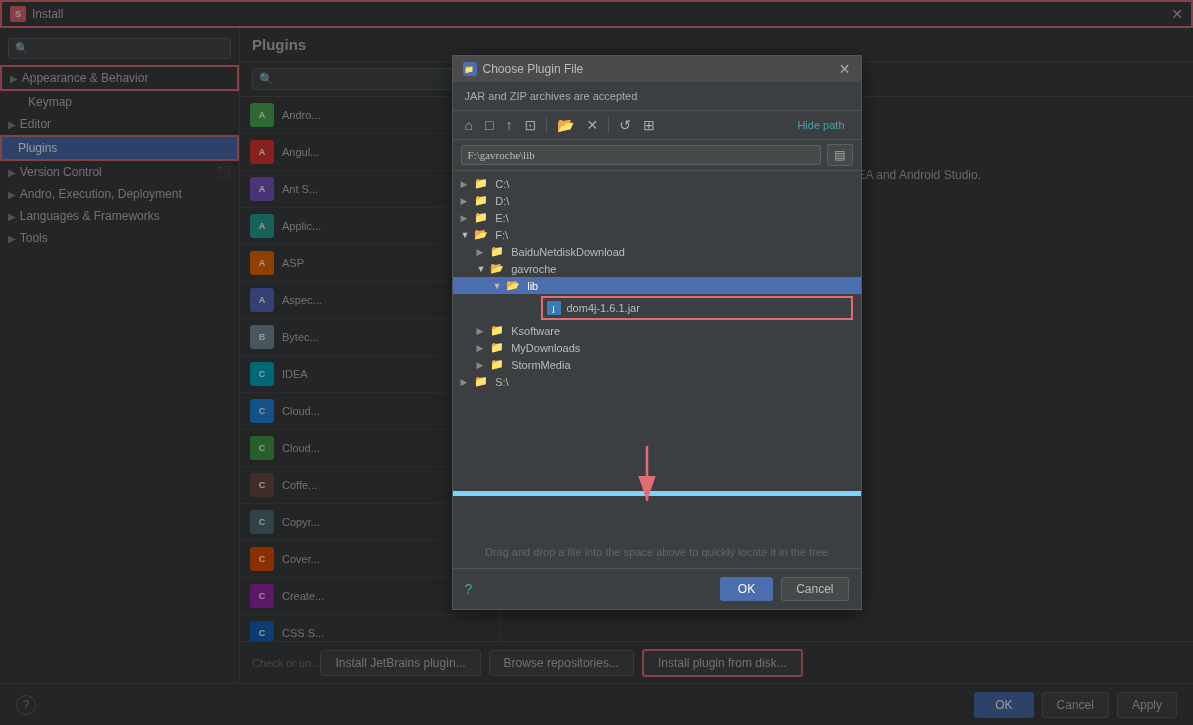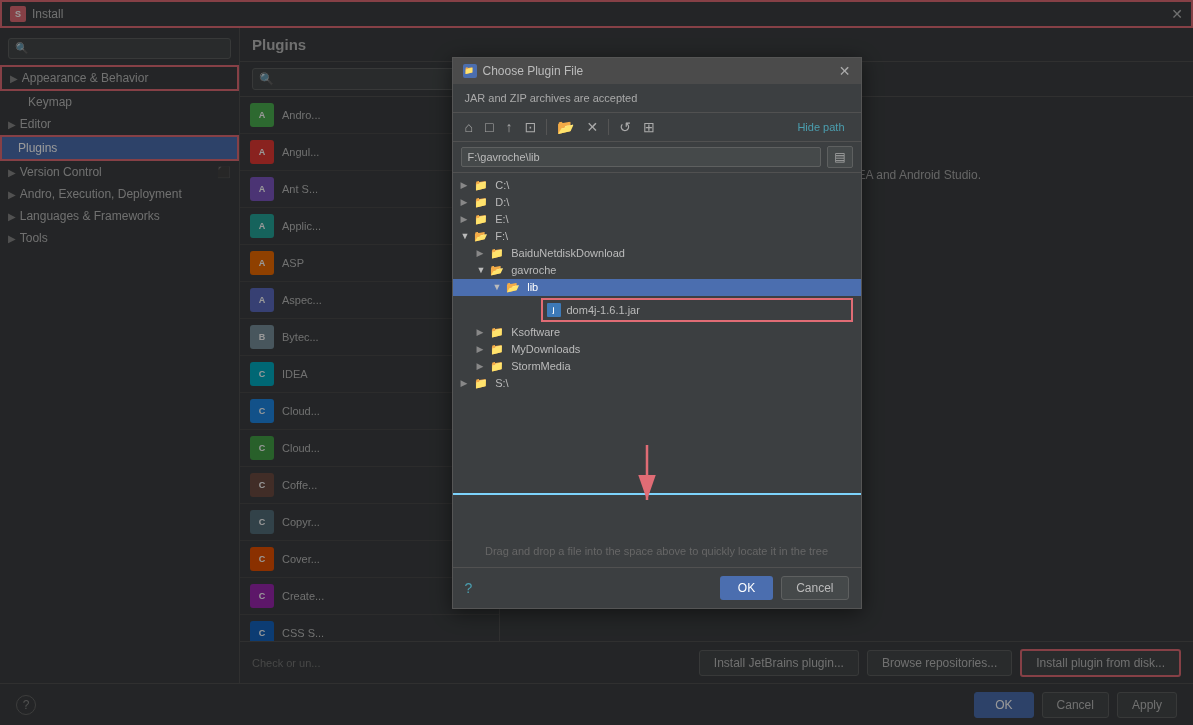--- a/index.html
+++ b/index.html
@@ -30,21 +30,21 @@
     .content-search-box { display: flex; align-items: center; background: #45494a; border: 1px solid #5e6060; border-radius: 3px; padding: 3px 6px; gap: 4px; flex: 1; max-width: 220px; }
     .show-dropdown { display: flex; align-items: center; background: #45494a; border: 1px solid #5e6060; border-radius: 3px; padding: 3px 8px; gap: 4px; cursor: pointer; }
     .content-body { flex: 1; display: flex; overflow: hidden; }
     .plugin-list { width: 260px; border-right: 1px solid #515151; overflow-y: auto; }
     .plugin-item { display: flex; align-items: center; gap: 8px; padding: 6px 10px; border-bottom: 1px solid #4a4a4a; cursor: pointer; }
     .plugin-icon { width: 24px; height: 24px; background: #5c6bc0; border-radius: 3px; display: flex; align-items: center; justify-content: center; color: white; font-size: 9px; font-weight: bold; flex-shrink: 0; }
     .plugin-name { font-size: 11px; color: #bbbbbb; }
     .plugin-detail { flex: 1; padding: 16px; }
 
     
-    .bottom-bar { height: 42px; background: #3c3f41; border-top: 1px solid #515151; display: flex; align-items: center; justify-content: space-between; padding: 0 12px; }
+    .bottom-bar { height: 42px; background: #3c3f41; border-top: 1px solid #515151; display: flex; align-items: center; padding: 0 12px; }
     .bottom-left { display: flex; align-items: center; gap: 8px; }
     .bottom-right { display: flex; align-items: center; gap: 8px; }
     .btn { padding: 5px 14px; border-radius: 3px; border: 1px solid #5e6060; cursor: pointer; font-size: 12px; background: #45494a; color: #bbbbbb; }
     .install-btn { padding: 5px 14px; border-radius: 3px; border: 2px solid #e06c75; cursor: pointer; font-size: 12px; background: #45494a; color: #bbbbbb; }
 
     
     .footer { height: 42px; background: #3c3f41; border-top: 1px solid #515151; display: flex; align-items: center; justify-content: space-between; padding: 0 16px; }
     .footer-right { display: flex; gap: 8px; }
     .btn-ok { padding: 5px 20px; background: #4b6eaf; border: 1px solid #4b6eaf; color: white; border-radius: 3px; cursor: pointer; font-size: 12px; }
     .btn-cancel { padding: 5px 14px; background: #45494a; border: 1px solid #5e6060; color: #bbbbbb; border-radius: 3px; cursor: pointer; font-size: 12px; }
@@ -53,33 +53,33 @@
     
     .overlay { position: absolute; top: 0; left: 0; width: 100%; height: 100%; background: rgba(0,0,0,0.4); z-index: 10; display: flex; align-items: center; justify-content: center; }
     .dialog { background: #3c3f41; border: 1px solid #555; width: 410px; box-shadow: 0 4px 20px rgba(0,0,0,0.5); position: relative; top: -30px; left: 60px; }
     .dialog-titlebar { background: #4b4b4b; padding: 6px 10px; display: flex; align-items: center; justify-content: space-between; }
     .dialog-close { background: none; border: none; color: #aaa; cursor: pointer; font-size: 14px; line-height: 1; }
     .dialog-message { padding: 8px 12px; font-size: 11px; color: #aaa; border-bottom: 1px solid #515151; }
     .dialog-toolbar { display: flex; align-items: center; gap: 4px; padding: 4px 8px; border-bottom: 1px solid #515151; }
     .dialog-tool-btn { background: none; border: none; color: #aaa; cursor: pointer; font-size: 14px; padding: 2px 4px; border-radius: 2px; }
     .dialog-tool-sep { width: 1px; height: 16px; background: #555; margin: 0 2px; }
     .dialog-path-bar { display: flex; align-items: center; padding: 4px 8px; gap: 6px; border-bottom: 1px solid #515151; }
-    .dialog-path-input { flex: 1; background: #45494a; border: 1px solid #5e6060; color: #bbbbbb; padding: 3px 6px; font-size: 11px; border-radius: 2px; }
+    .dialog-path-input { flex: 1; background: #45494a; border: 1px solid #5e6060; color: #bbbbbb; padding: 3px 6px; font-size: 11px; border-radius: 2px; font-family: Liberation Serif, serif; }
     .dialog-path-btn { background: #45494a; border: 1px solid #5e6060; color: #aaa; padding: 3px 6px; cursor: pointer; border-radius: 2px; font-size: 12px; }
     .dialog-body { height: 320px; overflow-y: auto; padding: 4px 0; }
     .hide-path-link { font-size: 11px; color: #4b9eaf; cursor: pointer; text-decoration: none; padding: 0 8px; }
     .tree-item { display: flex; align-items: center; gap: 4px; padding: 2px 8px; cursor: pointer; font-size: 11px; color: #bbbbbb; }
     .tree-item.highlighted { background: #4b6eaf; color: white; }
     .tree-indent-1 { padding-left: 8px; }
     .tree-indent-2 { padding-left: 24px; }
     .tree-indent-3 { padding-left: 40px; }
     .tree-arrow { font-size: 9px; color: #888; width: 10px; }
     .tree-arrow.open { color: #bbbbbb; }
     .jar-icon { width: 14px; height: 14px; background: #3d7ab8; border-radius: 1px; display: inline-flex; align-items: center; justify-content: center; color: white; font-size: 7px; font-weight: bold; margin-right: 2px; }
-    .drag-drop-area { padding: 10px 12px; color: #666; font-size: 11px; text-align: center; border-top: 2px solid #7dd3fc; }
+    .drag-drop-area { padding: 10px 12px; color: #666; font-size: 11px; text-align: center; border-top: 5px solid #7dd3fc; }
     .dialog-footer { display: flex; align-items: center; justify-content: space-between; padding: 8px 12px; border-top: 1px solid #515151; }
     .dialog-help { color: #4b9eaf; font-size: 14px; cursor: pointer; }
     .dialog-footer-btns { display: flex; gap: 8px; }
     .dialog-ok { padding: 4px 18px; background: #4b6eaf; border: none; color: white; border-radius: 3px; cursor: pointer; font-size: 12px; }
     .dialog-cancel { padding: 4px 14px; background: #45494a; border: 1px solid #5e6060; color: #bbbbbb; border-radius: 3px; cursor: pointer; font-size: 12px; }
 
     
     .red-outline { border: 2px solid #e06c75 !important; }
 
     .help-icon { width: 20px; height: 20px; border-radius: 50%; border: 1px solid #666; display: flex; align-items: center; justify-content: center; font-size: 12px; color: #888; cursor: pointer; }

